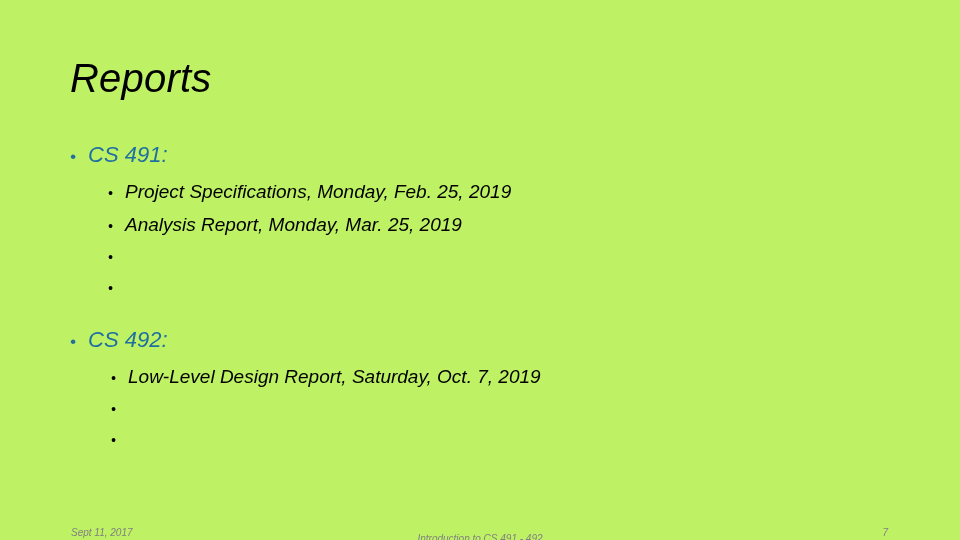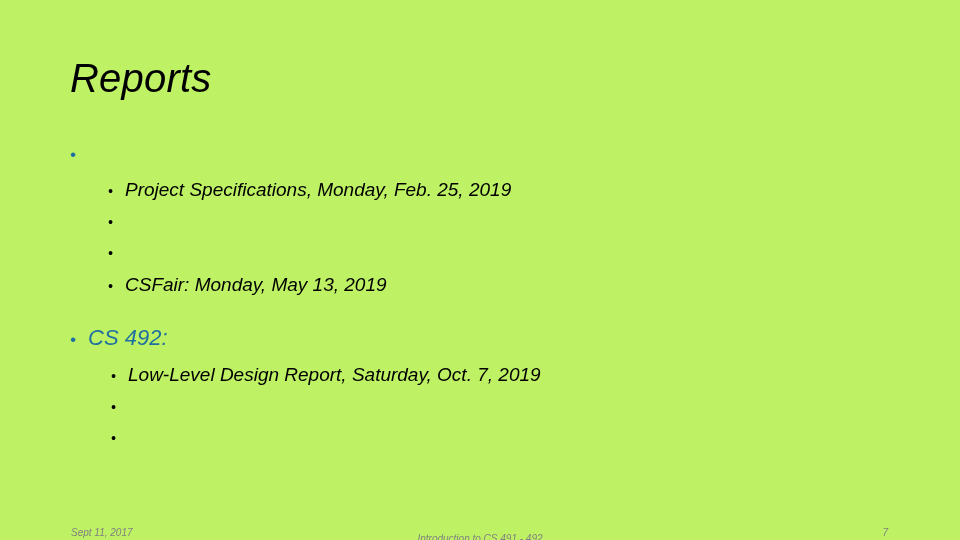--- a/index.html
+++ b/index.html
@@ -118,35 +118,36 @@
 
 <div class="slide">
 
   <div class="slide-title">Reports</div>
 
   <div class="body-block">
 
     <div class="group">
       <div class="lvl1">
         <span class="bullet">•</span>
+        <span class="txt">CS 491:</span>
       </div>
       <ul class="lvl2-list indent-a">
         <li class="lvl2">
           <span class="bullet">•</span>
           <span class="txt">Project Specifications, Monday, Feb. 25, 2019</span>
         </li>
         <li class="lvl2">
           <span class="bullet">•</span>
+          <span class="txt">Analysis Report, Monday, Mar. 25, 2019</span>
         </li>
         <li class="lvl2">
           <span class="bullet">•</span>
         </li>
         <li class="lvl2">
           <span class="bullet">•</span>
-          <span class="txt">CSFair: Monday, May 13, 2019</span>
         </li>
       </ul>
     </div>
 
     <div class="group">
       <div class="lvl1">
         <span class="bullet">•</span>
         <span class="txt">CS 492:</span>
       </div>
       <ul class="lvl2-list indent-b">

